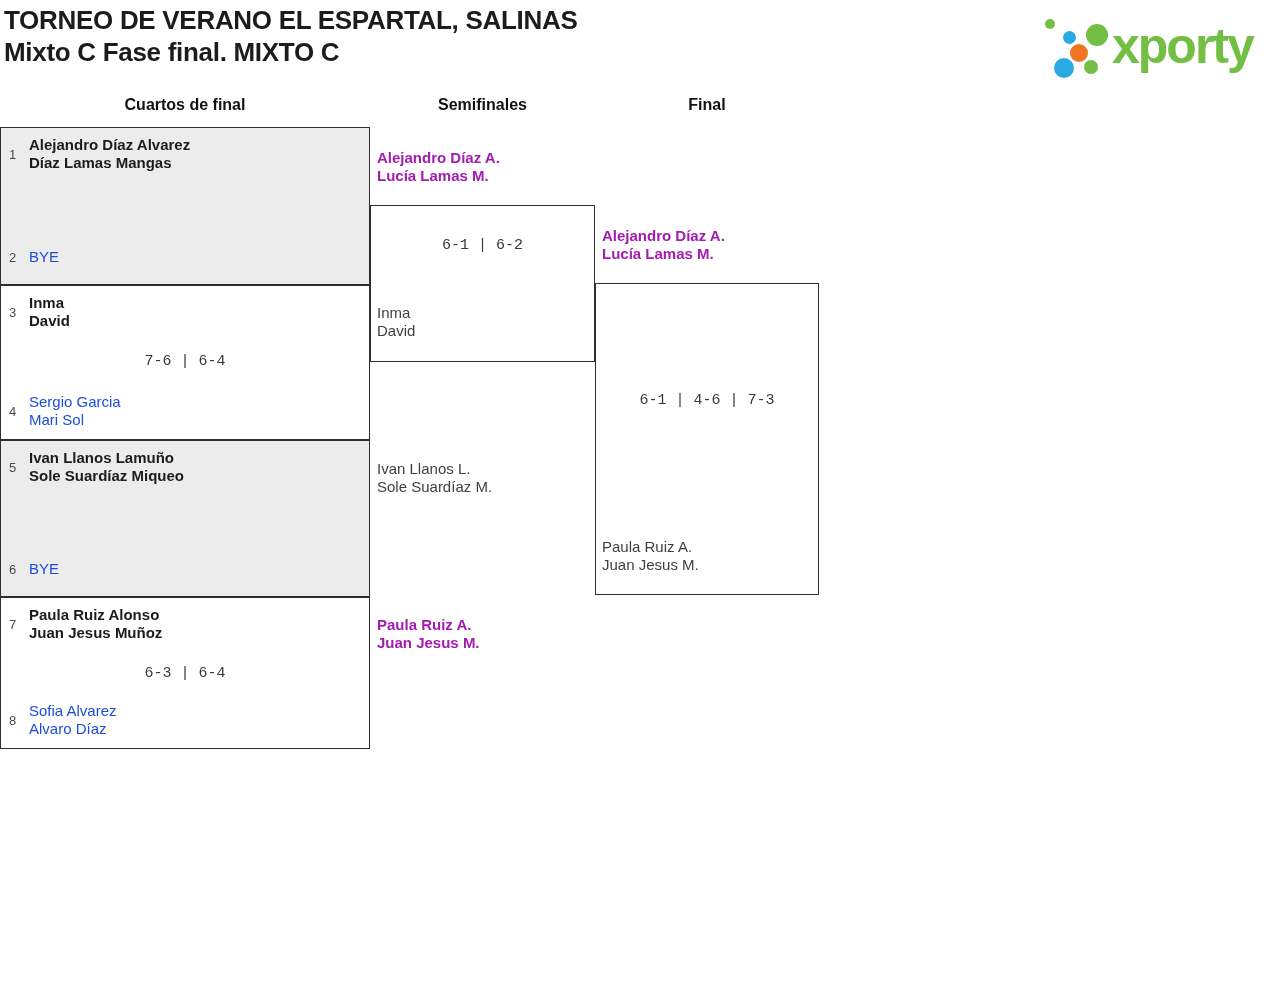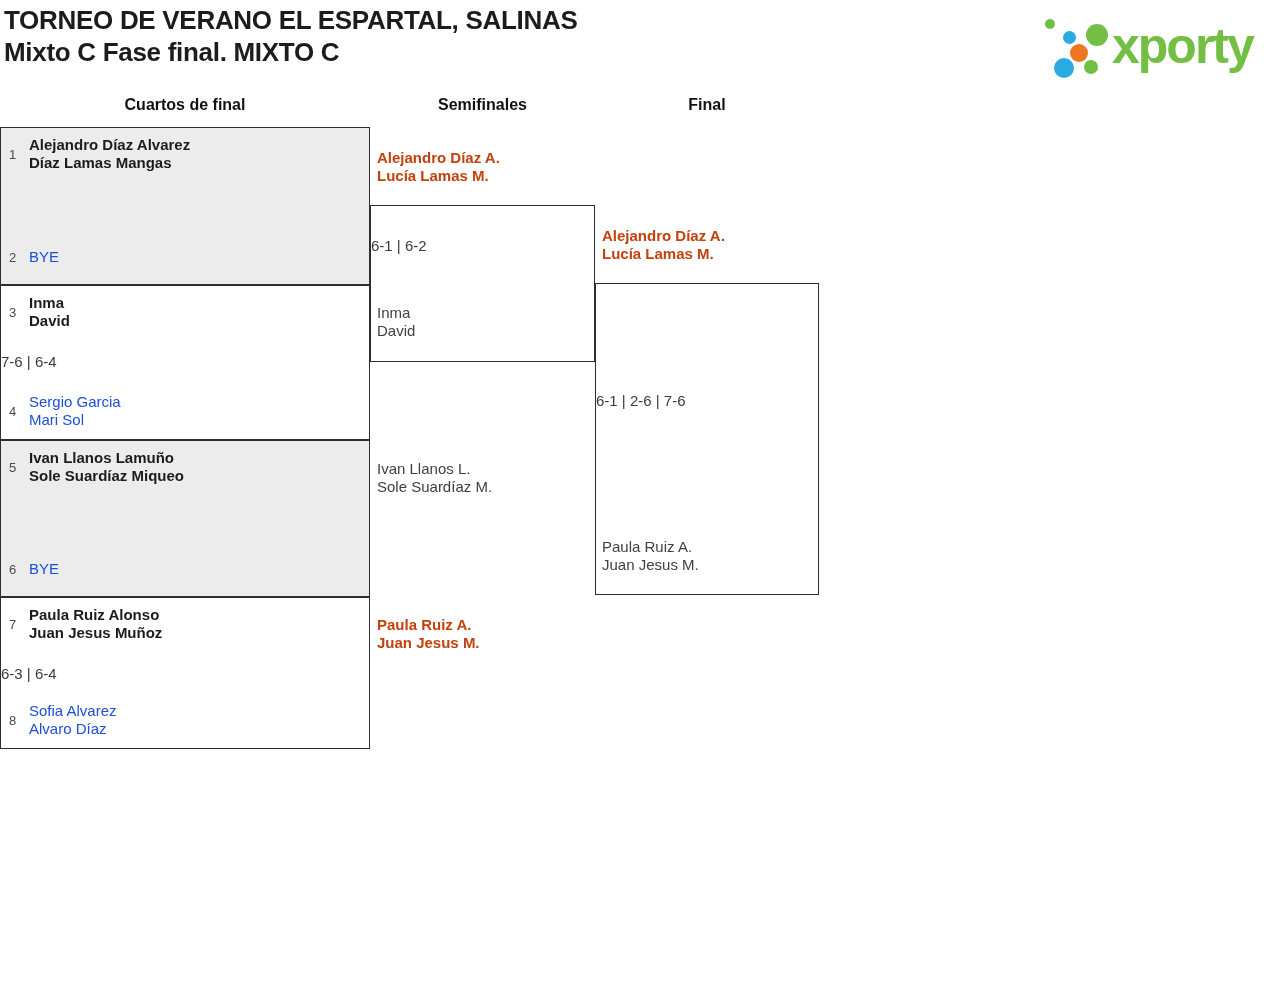--- a/index.html
+++ b/index.html
@@ -30,25 +30,25 @@
   .fin{left:595px;width:224px;}
 
   .entry{position:absolute;left:0;right:0;display:flex;align-items:center;padding-left:8px;}
   .entry-top{top:8px;}
   .entry-bottom{bottom:10px;}
   .entry-bottom.single{bottom:18px;}
   .seed{flex:none;width:20px;font-size:13px;color:#4a4a4a;}
   .names{font-size:15px;line-height:18px;color:#1d4ed8;}
   .names.bold{font-weight:bold;color:#1c1c1c;}
 
-  .score{position:absolute;left:0;right:0;font-size:15px;line-height:18px;color:#3a3a3a;}
+  .score{position:absolute;left:0;right:0;text-align:center;font-size:15px;line-height:18px;color:#3a3a3a;font-family:Liberation Mono, monospace;}
 
   
   .float-names{position:absolute;font-size:15px;line-height:18px;color:#3f3f3f;}
-  .float-names.bold{font-weight:bold;color:#c2410c;}
+  .float-names.bold{font-weight:bold;color:#a21caf;}
 </style>
 </head>
 <body>
 
 <div class="page">
 
   <div class="title">
     <div class="t1">TORNEO DE VERANO EL ESPARTAL, SALINAS</div>
     <div class="t2">Mixto C Fase final. MIXTO C</div>
   </div>
@@ -154,21 +154,21 @@
   <div class="float-names" style="left:377px;top:460px;">
     <div>Ivan Llanos L.</div>
     <div>Sole Suardíaz M.</div>
   </div>
   <div class="float-names bold" style="left:377px;top:616px;">
     <div>Paula Ruiz A.</div>
     <div>Juan Jesus M.</div>
   </div>
 
   <div class="box fin" style="top:283px;height:312px;">
-    <div class="score" style="top:108px;">6-1 | 2-6 | 7-6</div>
+    <div class="score" style="top:108px;">6-1 | 4-6 | 7-3</div>
   </div>
   <div class="float-names bold" style="left:602px;top:227px;">
     <div>Alejandro Díaz A.</div>
     <div>Lucía Lamas M.</div>
   </div>
   <div class="float-names" style="left:602px;top:538px;">
     <div>Paula Ruiz A.</div>
     <div>Juan Jesus M.</div>
   </div>
 

